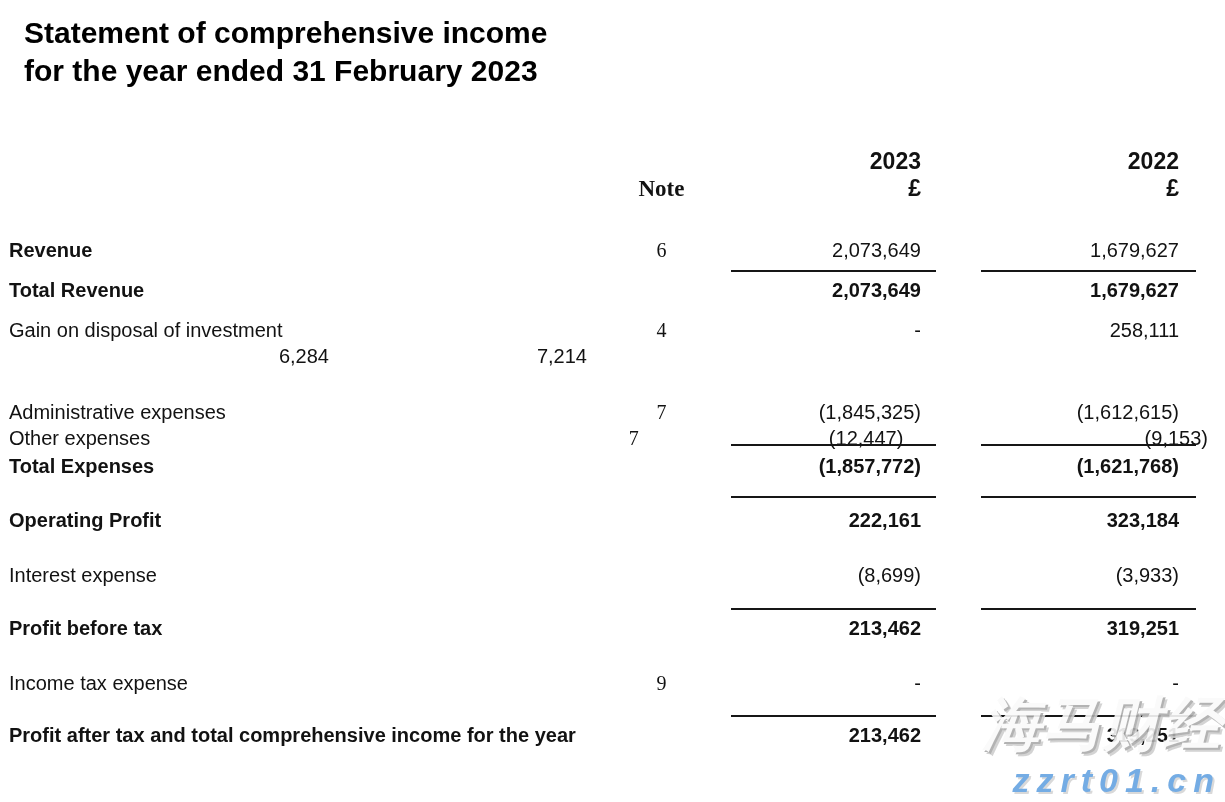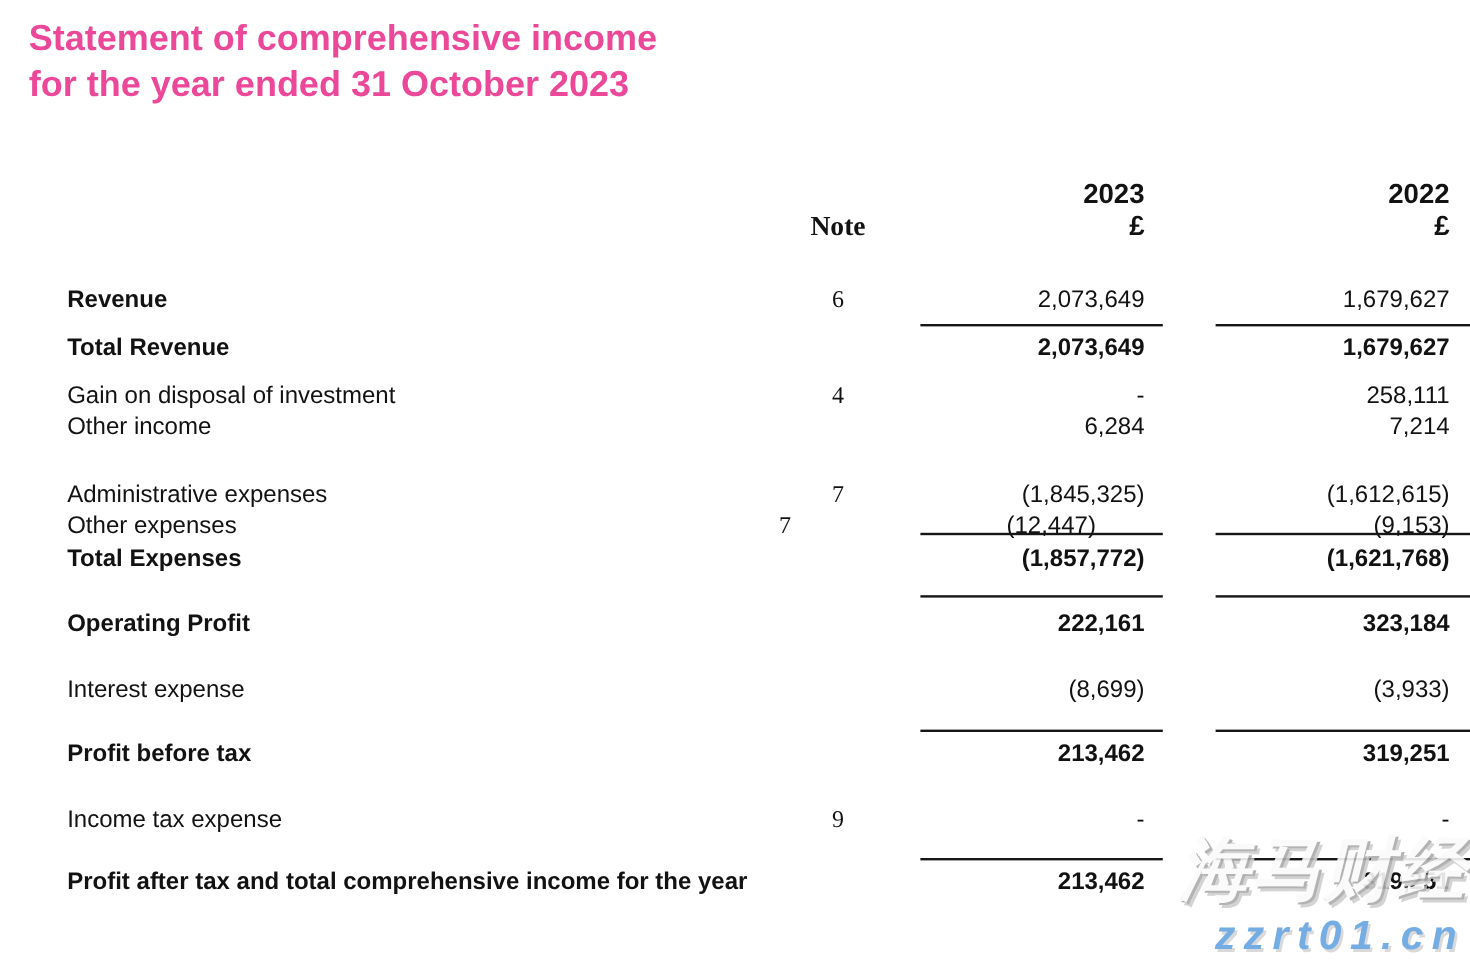--- a/index.html
+++ b/index.html
@@ -1,25 +1,25 @@
 <!DOCTYPE html>
 <html><head>
 <meta charset="utf-8">
 <style>
   * { margin:0; padding:0; box-sizing:border-box; }
   html,body { width:1225px; height:802px; background:#ffffff; overflow:hidden;
               font-family:"Liberation Sans", sans-serif; color:#121212; }
   .page { position:relative; width:1225px; height:802px; background:#fff; }
 
   .title { padding:14px 0 0 24px; font-size:30px; font-weight:bold; line-height:38px;
-           letter-spacing:0px; color:#ec4899; }
+           letter-spacing:0px; color:#000000; }
 
   
   .tbl { margin-top:58px; }
-  .hrow, .row { display:flex; align-items:flex-end;padding-left:47px; }
+  .hrow, .row { display:flex; align-items:flex-end; }
   .hrow { font-size:23px; font-weight:bold; line-height:27px; }
   .row  { font-size:20px; line-height:26px; min-height:26px; }
 
   .c-label { width:592px; padding-left:9px; }
   .c-note  { width:139px; text-align:center;font-family:Liberation Serif, serif; }
   .c-v1    { width:205px; text-align:right; padding-right:15px; position:relative; }
   .c-gap   { width:45px; }
   .c-v2    { width:215px; text-align:right; padding-right:17px; position:relative; }
 
   .b { font-weight:bold; }
@@ -55,21 +55,21 @@
             font-style:italic; letter-spacing:7px; color:#74ace4;
             text-shadow:2px 2px 0 #d9d9d9, -1px -1px 0 #ffffff; white-space:nowrap; }
 </style>
 </head>
 <body>
 
 <div class="page">
 
   <div class="title">
     <div>Statement of comprehensive income</div>
-    <div>for the year ended 31 October 2023</div>
+    <div>for the year ended 31 February 2023</div>
   </div>
 
   <div class="tbl">
 
     <div class="hrow">
       <div class="c-label"></div>
       <div class="c-note"></div>
       <div class="c-v1">2023</div>
       <div class="c-gap"></div>
       <div class="c-v2">2022</div>
@@ -101,21 +101,20 @@
 
     <div class="row r2">
       <div class="c-label">Gain on disposal of investment</div>
       <div class="c-note">4</div>
       <div class="c-v1">-</div>
       <div class="c-gap"></div>
       <div class="c-v2">258,111</div>
     </div>
 
     <div class="row r3">
-      <div class="c-label">Other income</div>
       <div class="c-note"></div>
       <div class="c-v1">6,284</div>
       <div class="c-gap"></div>
       <div class="c-v2">7,214</div>
     </div>
 
     <div class="row r4">
       <div class="c-label">Administrative expenses</div>
       <div class="c-note">7</div>
       <div class="c-v1">(1,845,325)</div>

